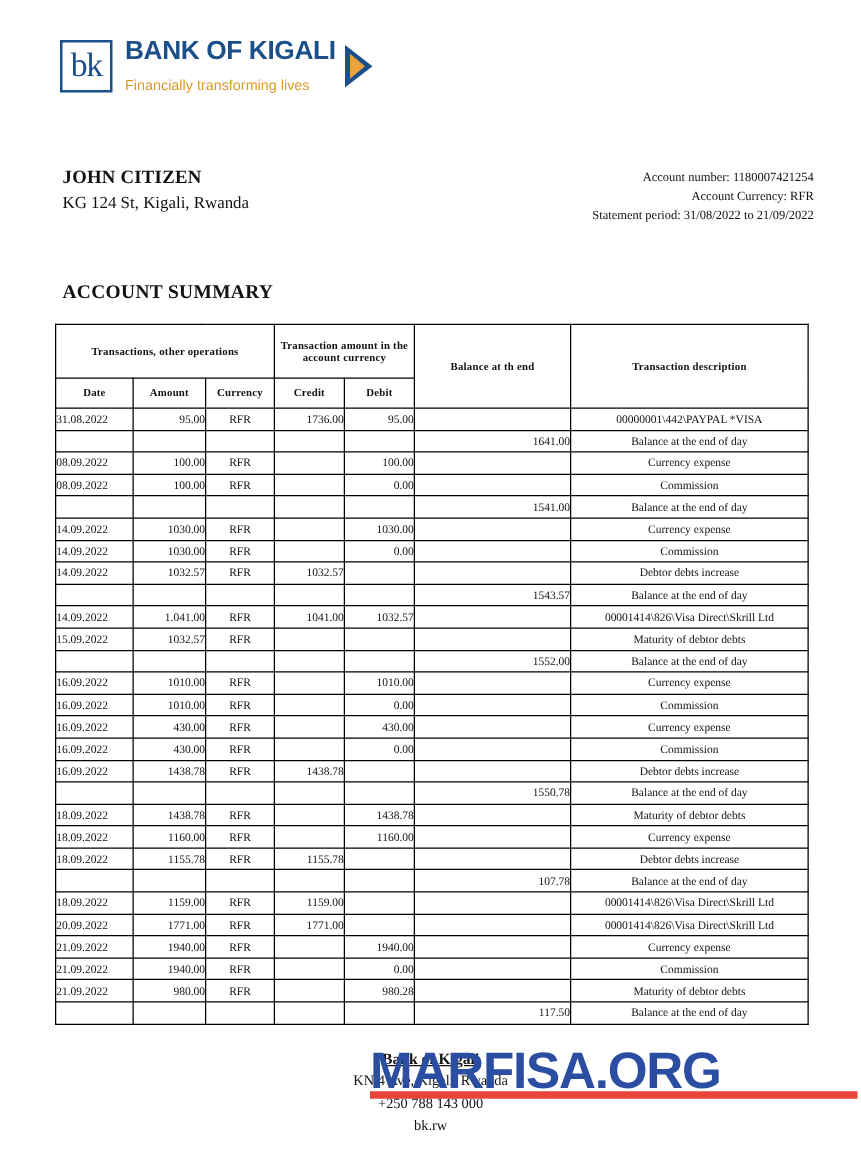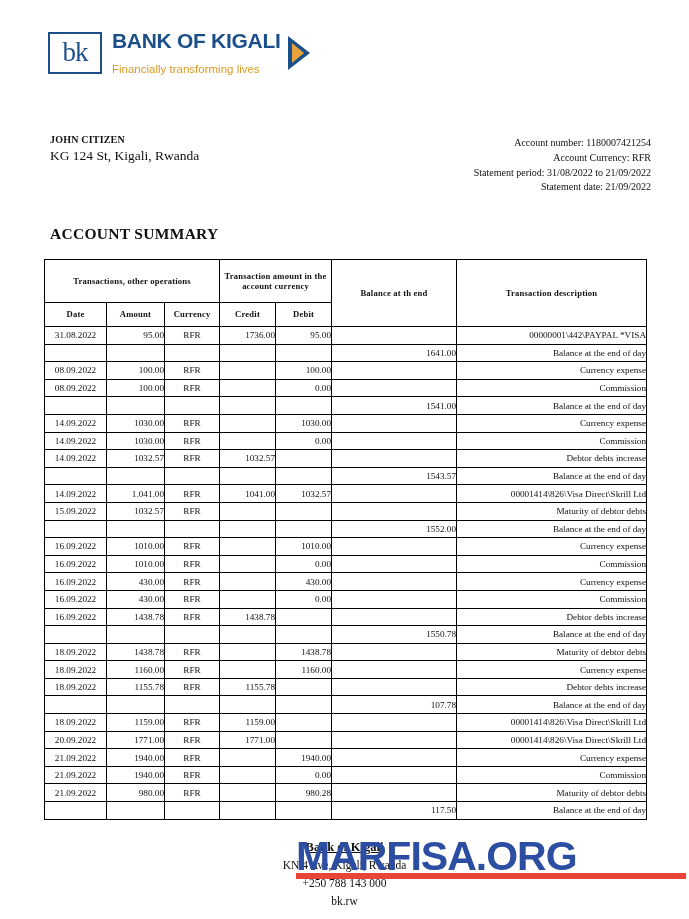--- a/index.html
+++ b/index.html
@@ -18,21 +18,21 @@
 
   
   .logo-block {
     position: absolute;
     left: 48px;
     top: 30px;
     display: flex;
     align-items: center;
   }
   .logo-mark {
-    width: 54px;
+    width: 42px;
     height: 42px;
     border: 2px solid #1b4f8a;
     display: flex;
     align-items: center;
     justify-content: center;
     margin-right: 10px;
     box-sizing: border-box;
   }
   .logo-mark-text {
     font-family: "Liberation Serif", serif;
@@ -60,21 +60,21 @@
   .logo-chevron { margin-left: 8px; display: flex; align-items: center; }
 
   
   .customer {
     position: absolute;
     left: 50px;
     top: 134px;
   }
   .customer-name {
     font-weight: bold;
-    font-size: 10px;
+    font-size: 15px;
     color: #111;
     letter-spacing: 0.2px;
   }
   .customer-address {
     font-size: 13.5px;
     color: #111;
     margin-top: 3px;
   }
   .account-info {
     position: absolute;
@@ -120,27 +120,27 @@
     font-weight: bold;
     text-align: center;
     font-size: 8.6px;
     letter-spacing: 0.2px;
     line-height: 1.2;
     padding: 3px 2px;
   }
   th.grp-1 { height: 36px; }
   th.sub { height: 17px; font-size: 9.2px; letter-spacing: 0.1px; }
   td { height: 16.6px; }
-  td.c-date   { text-align: center; padding: 0 3px; margin-top: 16px; }
+  td.c-date   { padding: 0 3px; margin-top: 16px; }
   td.c-amount { text-align: right;  padding: 0 5px 0 3px; }
   td.c-cur    { text-align: center; margin-left: 16px; }
   td.c-credit { text-align: right;  padding: 0 5px 0 3px; }
   td.c-debit  { text-align: right;  padding: 0 5px 0 3px; }
   td.c-bal    { text-align: right;  padding: 0 5px 0 3px; }
-  td.c-desc   { text-align: right;   padding: 0 3px 0 4px; }
+  td.c-desc   { text-align: center;   padding: 0 3px 0 4px; }
 
   
   .footer {
     position: absolute;
     left: 0;
     right: 0;
     top: 838px;
     text-align: center;
     font-size: 11.5px;
     color: #111;
@@ -199,21 +199,20 @@
 
   <div class="customer">
     <div class="customer-name">JOHN CITIZEN</div>
     <div class="customer-address">KG 124 St, Kigali, Rwanda</div>
   </div>
 
   <div class="account-info">
     <div>Account number: 1180007421254</div>
     <div>Account Currency: RFR</div>
     <div>Statement period: 31/08/2022 to 21/09/2022</div>
-    <div>Statement date: 21/09/2022</div>
   </div>
 
   <div class="section-title">ACCOUNT SUMMARY</div>
 
   <div class="table-wrap">
     <table class="stmt">
       <colgroup>
         <col style="width:62px">
         <col style="width:58px">
         <col style="width:55px">

